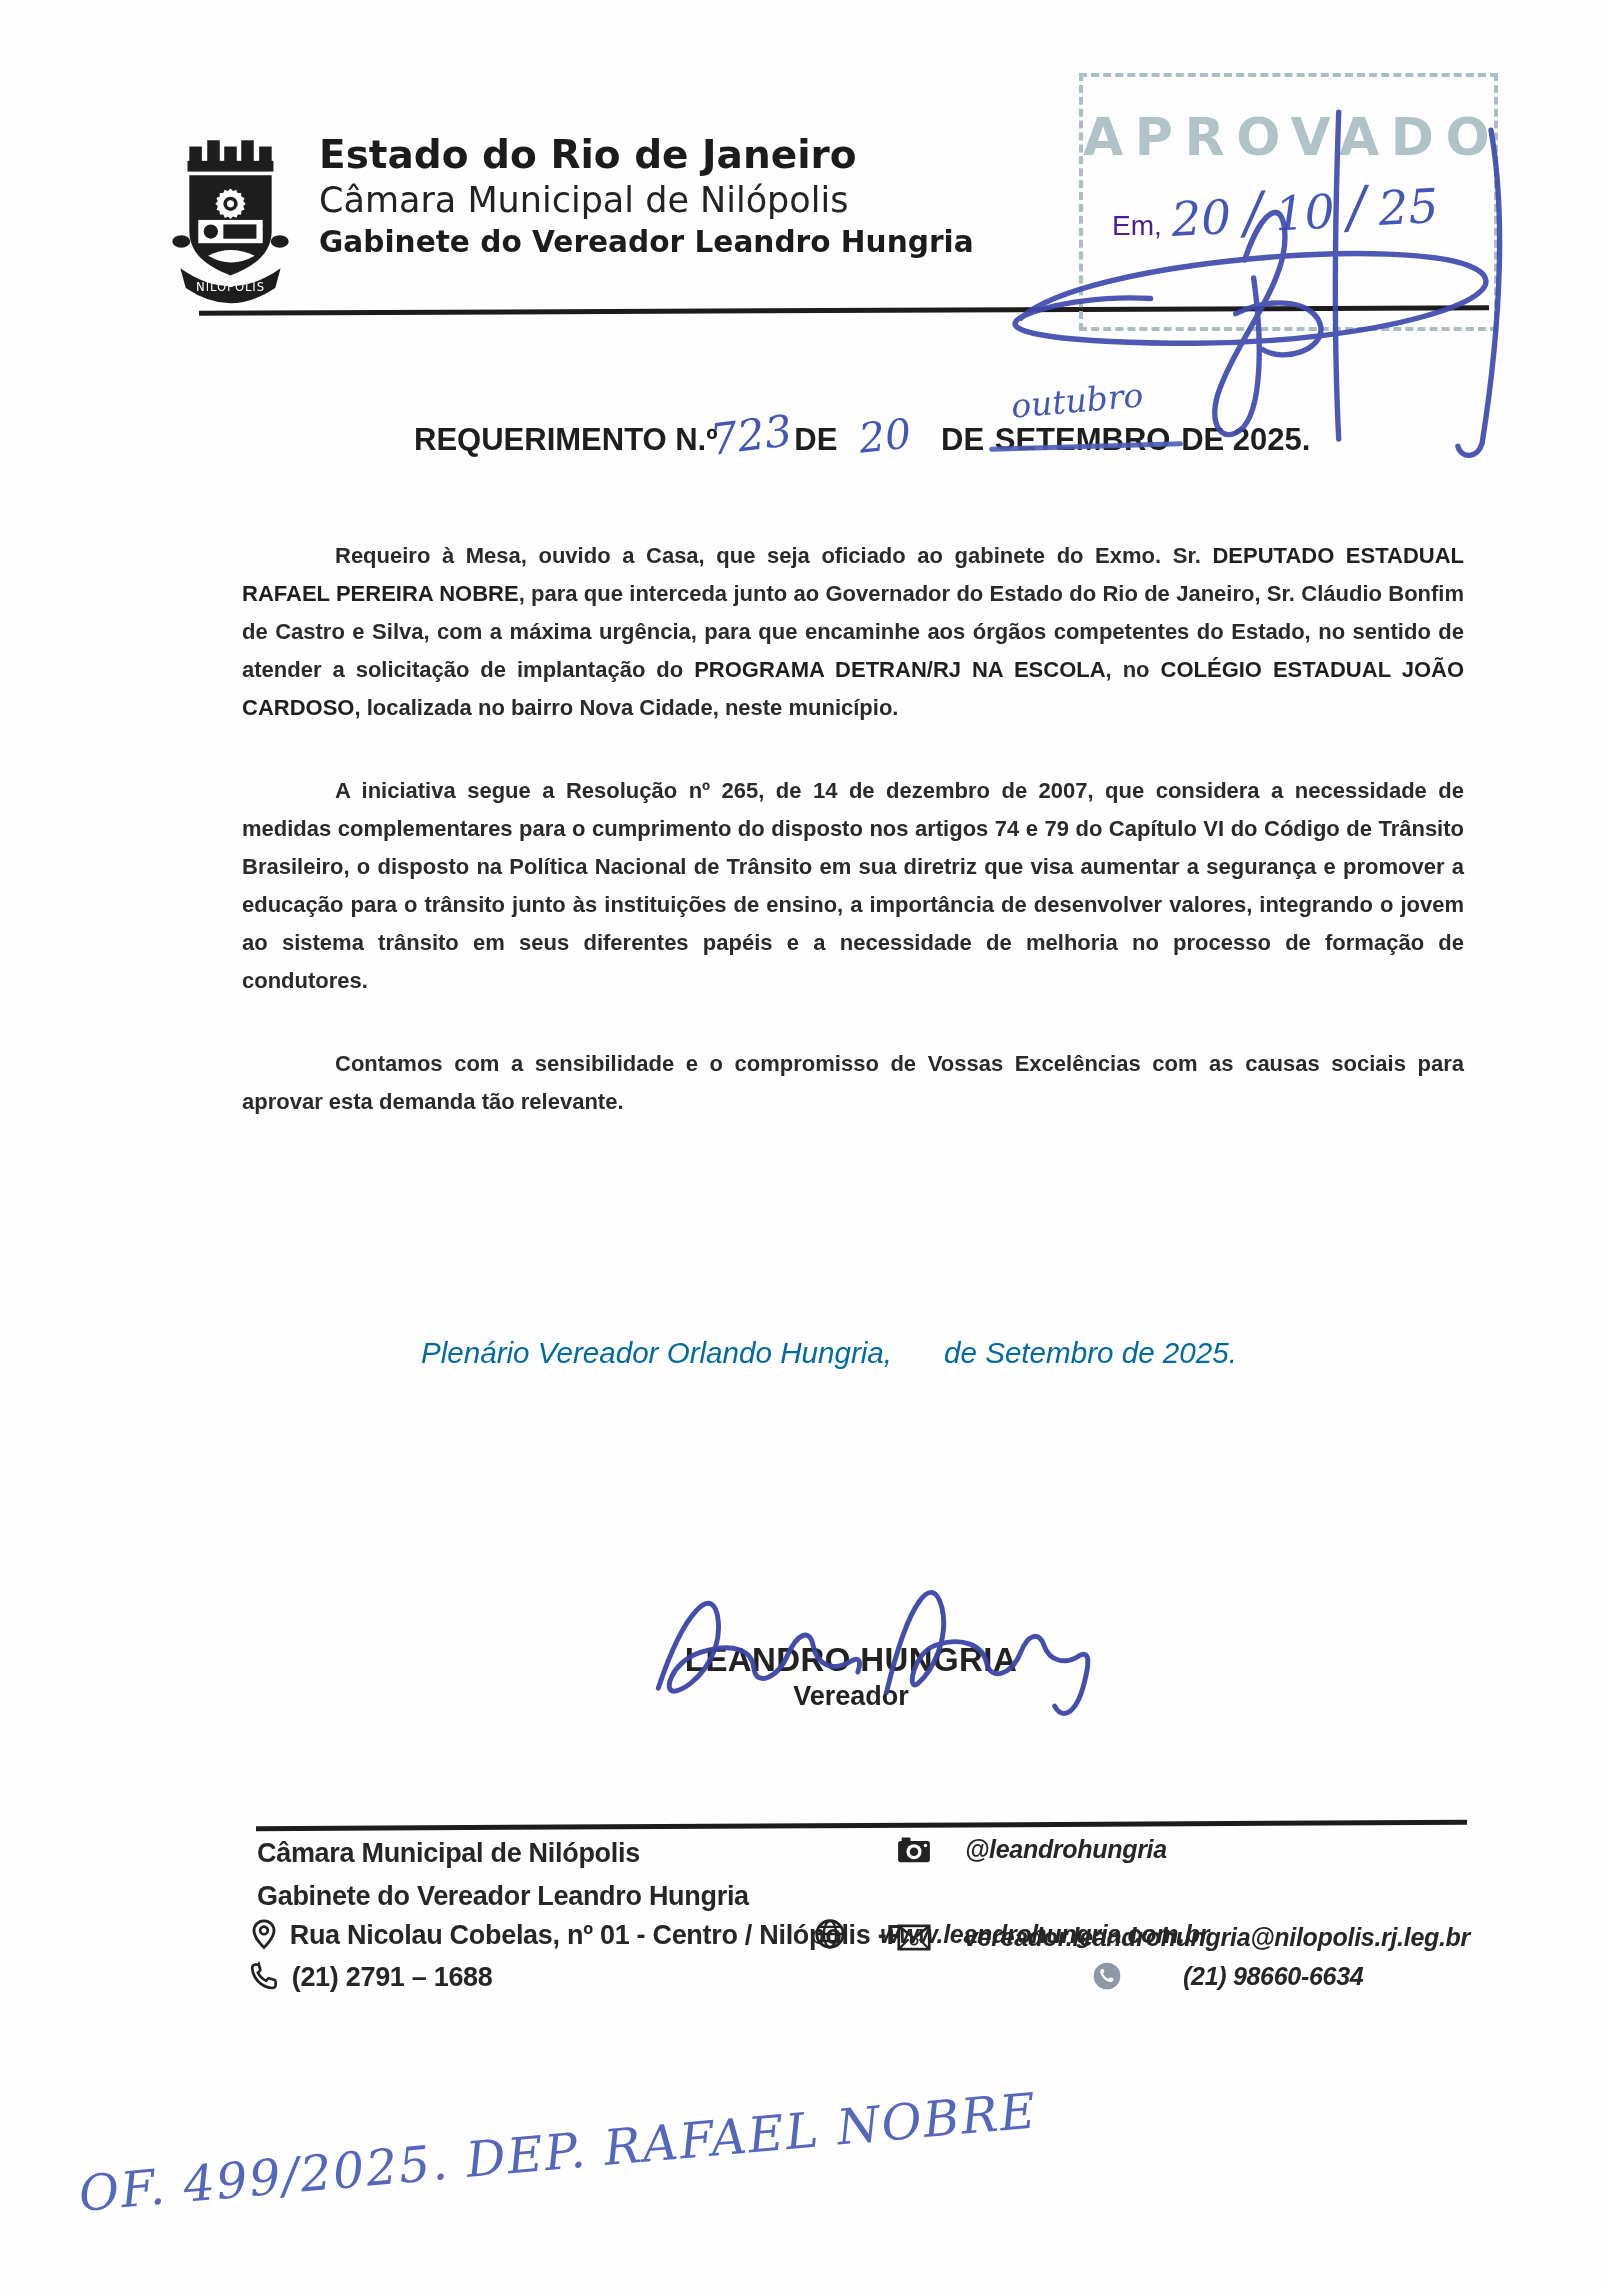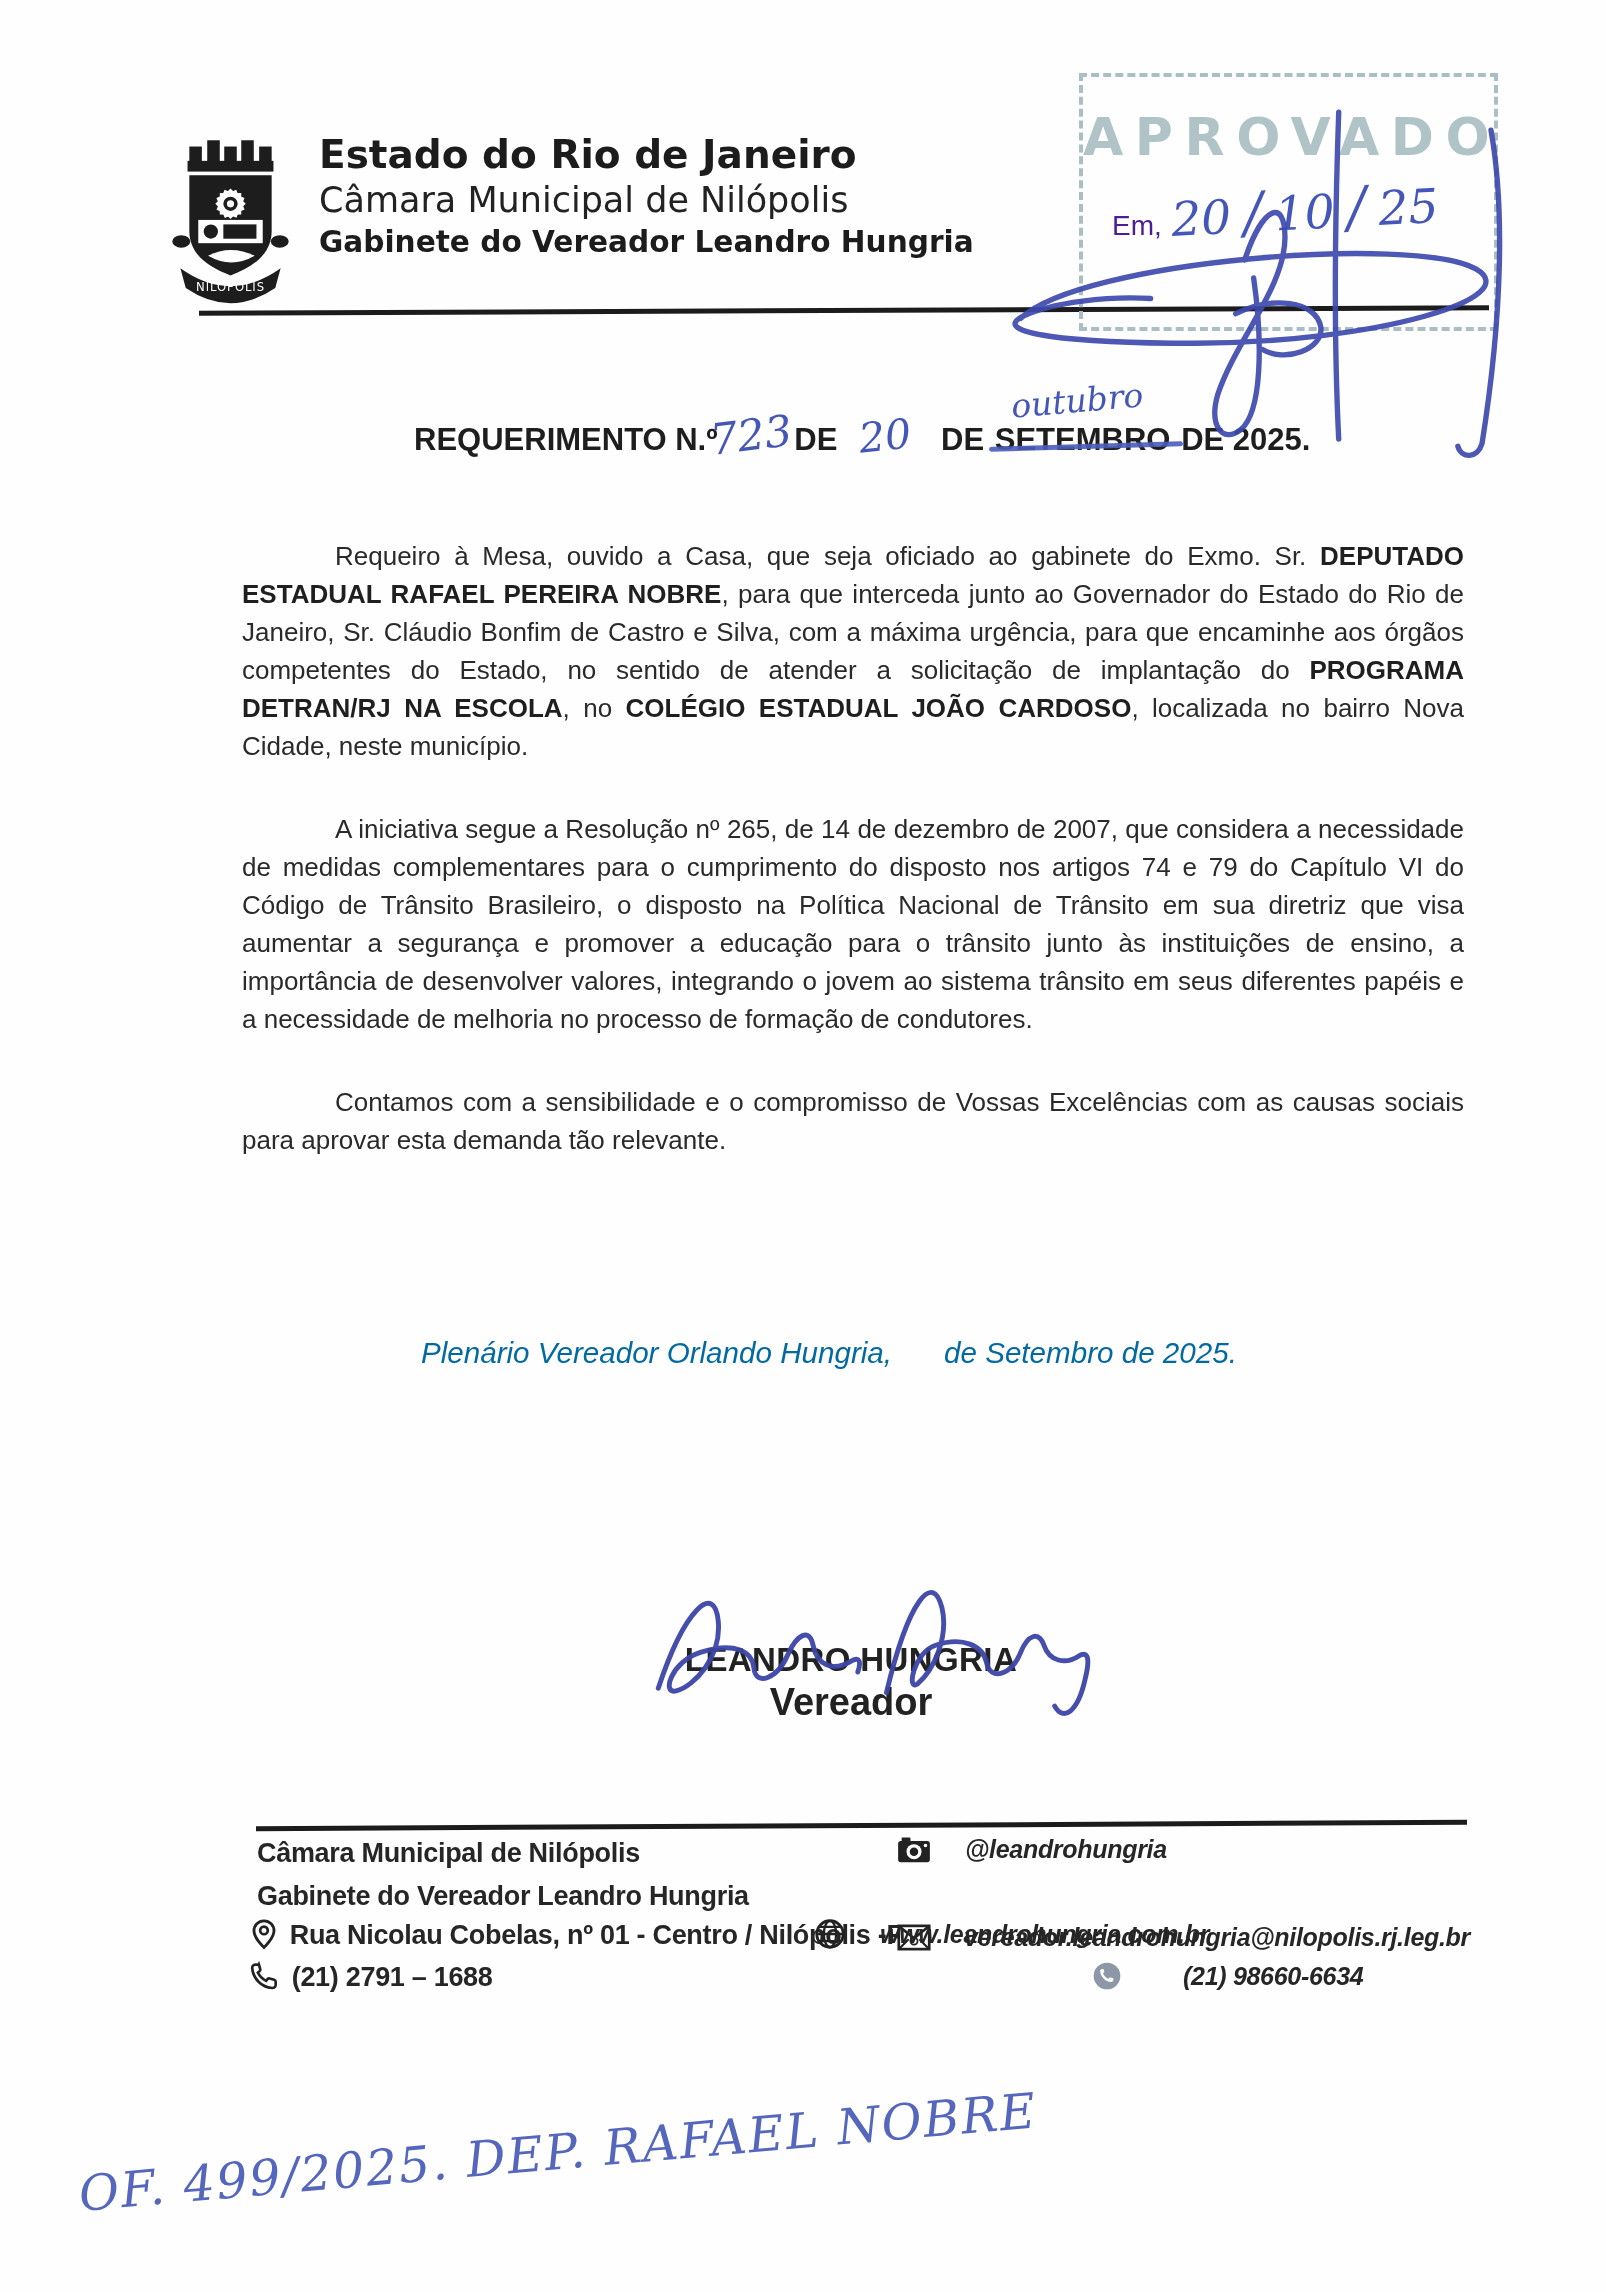--- a/index.html
+++ b/index.html
@@ -48,33 +48,33 @@
     position:absolute; left:16px; top:-41px; font-size:33px; font-weight:normal;
     color:#4457b8; transform:rotate(-5deg); white-space:nowrap;
   }
   .month-strike {
     position:absolute; left:-5.4px; right:-12.5px; top:21.5px; height:4.5px;
     background:#4a5cba; border-radius:2.7px; transform:rotate(-1.6deg); opacity:.9;
   }
   
   .content {
     position:absolute; left:242px; top:537px; width:1222px;
-    font-size:26px; line-height:38px; text-align:justify; color:#2a2a2a;
+    font-size:22px; line-height:38px; text-align:justify; color:#2a2a2a;font-weight:bold;
   }
   .content p { margin:0 0 45px 0; text-indent:93px; }
   .content b { color:#1f1f1f; }
   .dateline {
     position:absolute; left:421px; top:1336px; font-size:29.6px; font-style:italic;
     color:#0369a1; display:flex; white-space:nowrap;
   }
   .dateline .gap { display:inline-block; width:52px; }
   
   .sig-block { position:absolute; left:627px; top:1551px; width:448px; text-align:center; }
   .sig-name { margin-top:90px; font-size:33px; font-weight:bold; letter-spacing:0.4px; color:#222; }
-  .sig-role { font-size:38px; font-weight:bold; color:#222; margin-top:1.8px; }
+  .sig-role { font-size:27px; font-weight:bold; color:#222; margin-top:1.8px; }
   
   .footer-divider {
     position:absolute; left:256px; top:1823px; width:1211px; height:4.5px;
     background:#1c1c1c; transform:rotate(-0.3deg);
   }
   .f-row { position:absolute; display:flex; align-items:center; gap:10.7px;
            font-weight:bold; color:#262626; white-space:nowrap; }
   .f-left  { font-size:27px; letter-spacing:-0.3px; }
   .f-right { font-size:25px; font-style:italic; letter-spacing:-0.3px;gap:33px; }
   .f-icon { flex:0 0 auto; display:inline-flex; }

